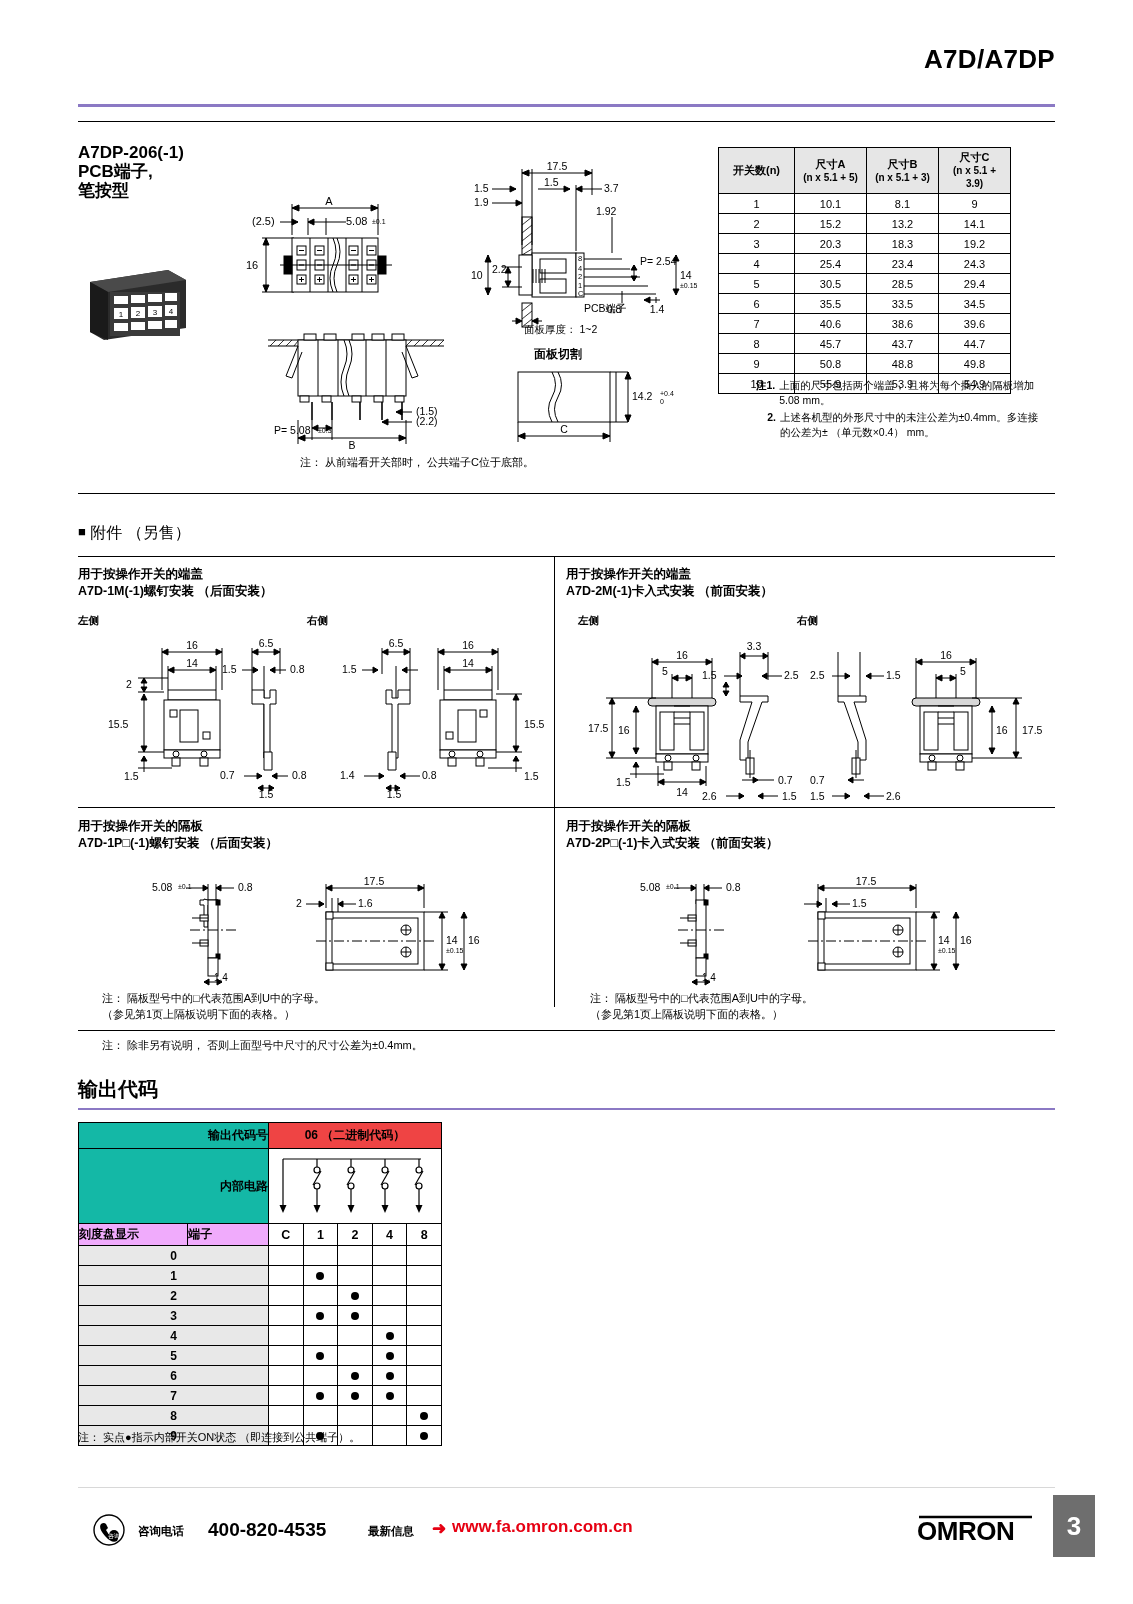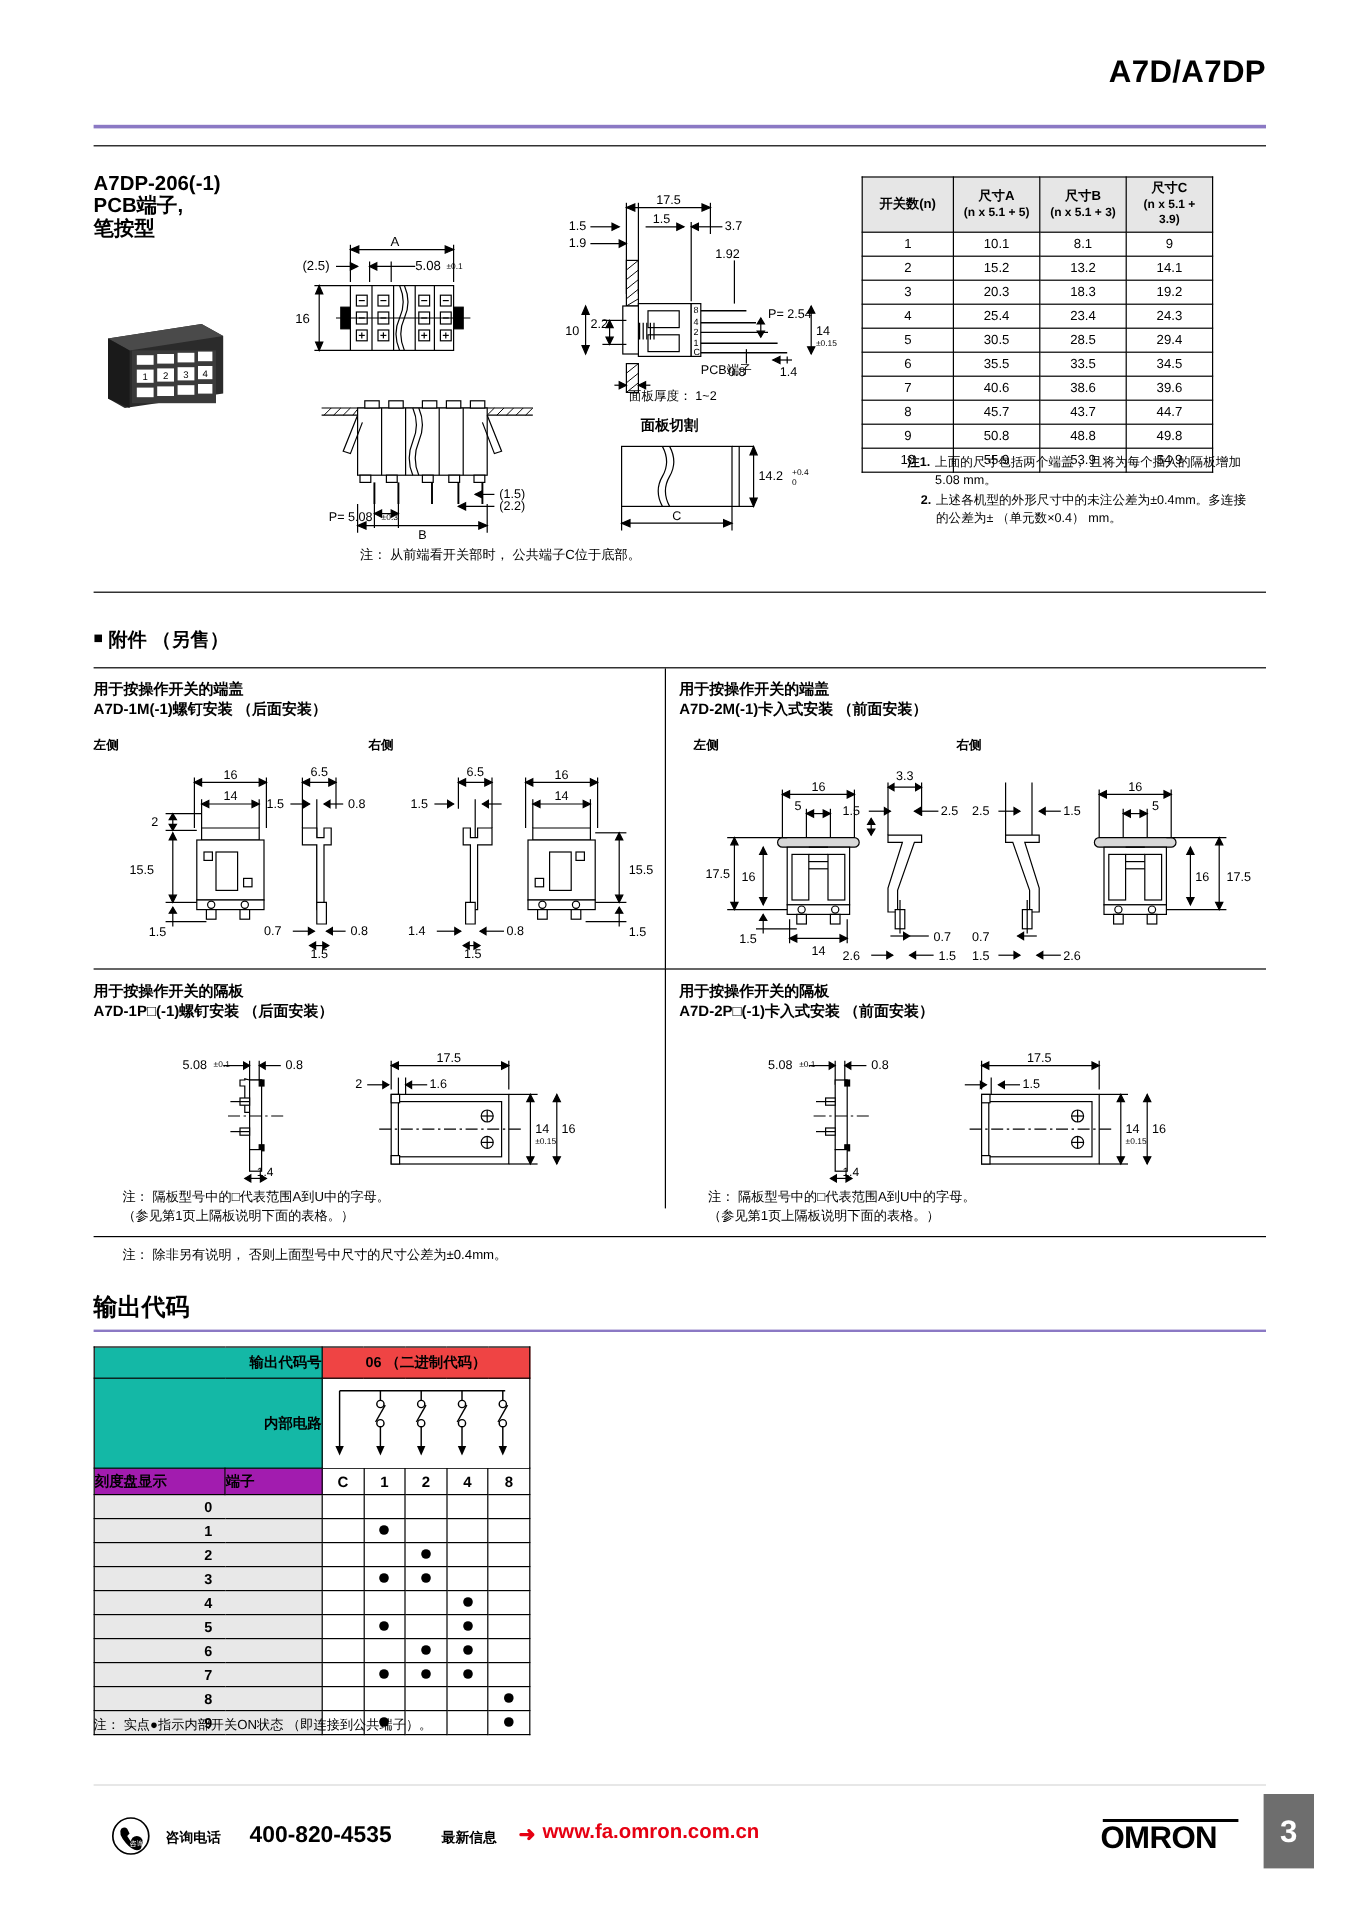--- a/index.html
+++ b/index.html
@@ -60,21 +60,21 @@
     position:absolute; left:712px; top:378px; width:330px;
     font-size:10.5px; line-height:15px;
   }
   .dimnote .row { display:flex;margin-left:44px; }
   .dimnote .k { font-weight:bold; white-space:nowrap; }
   .dimnote .num { font-weight:bold; width:20px; text-align:right; flex:none; }
   .dimnote .t { padding-left:4px; }
 
   
   .sect-h {
-    position:absolute; font-size:16px; font-weight:bold;
+    position:absolute; font-size:16px; font-weight:normal;
   }
   .sect-h .sq { font-size:13px; vertical-align:2px; }
   .sect-h2 {
     position:absolute; font-size:20px; font-weight:bold;
   }
   .purple-rule { position:absolute; height:2px; background:#8b79c4; }
 
   
   .acc-box-title { position:absolute; font-size:12.5px; font-weight:bold; line-height:17px; white-space:pre-line; }
   .acc-side { position:absolute; font-size:10.5px; font-weight:bold; }
@@ -90,21 +90,21 @@
   .oc-lead {
     background:#14b8a6; text-align:right; font-weight:bold;
     padding-right:8px; font-size:12px;
   }
   .oc-codehead {
     text-align:center; font-weight:bold; font-size:12px; height:26px;
     background:#ef4444;
   }
   .oc-circuit { height:74px; background:#fff; padding:0; position:relative; }
   .oc-termhead { text-align:center; font-weight:bold; font-size:12.5px; height:22px; background:#fff; width:34px;}
-  .oc-dialhead { background:#a21caf; font-weight:bold; font-size:12px; text-align:left; padding-left:8px;}
+  .oc-dialhead { background:#f0abfc; font-weight:bold; font-size:12px; text-align:left; padding-left:8px;}
   .oc-dialnum { background:#e8e8e8; text-align:center; font-weight:bold; font-size:12px; height:20px; padding-right:74px;}
   .oc-cell { width:34px; height:20px; text-align:center; background:#fff; }
   .dot { display:inline-block; width:8px; height:8px; border-radius:50%; background:#000; vertical-align:middle; }
 
   .octnote { position:absolute; left:78px; top:1430px; font-size:11px; }
 
   
   .footer-rule { position:absolute; left:78px; right:78px; top:1487px; height:1px; background:#d8d8d8; }
   .foot-phone { position:absolute; font-size:15px; font-weight:bold; }
   .foot-small { position:absolute; font-size:11.5px; font-weight:bold; }

